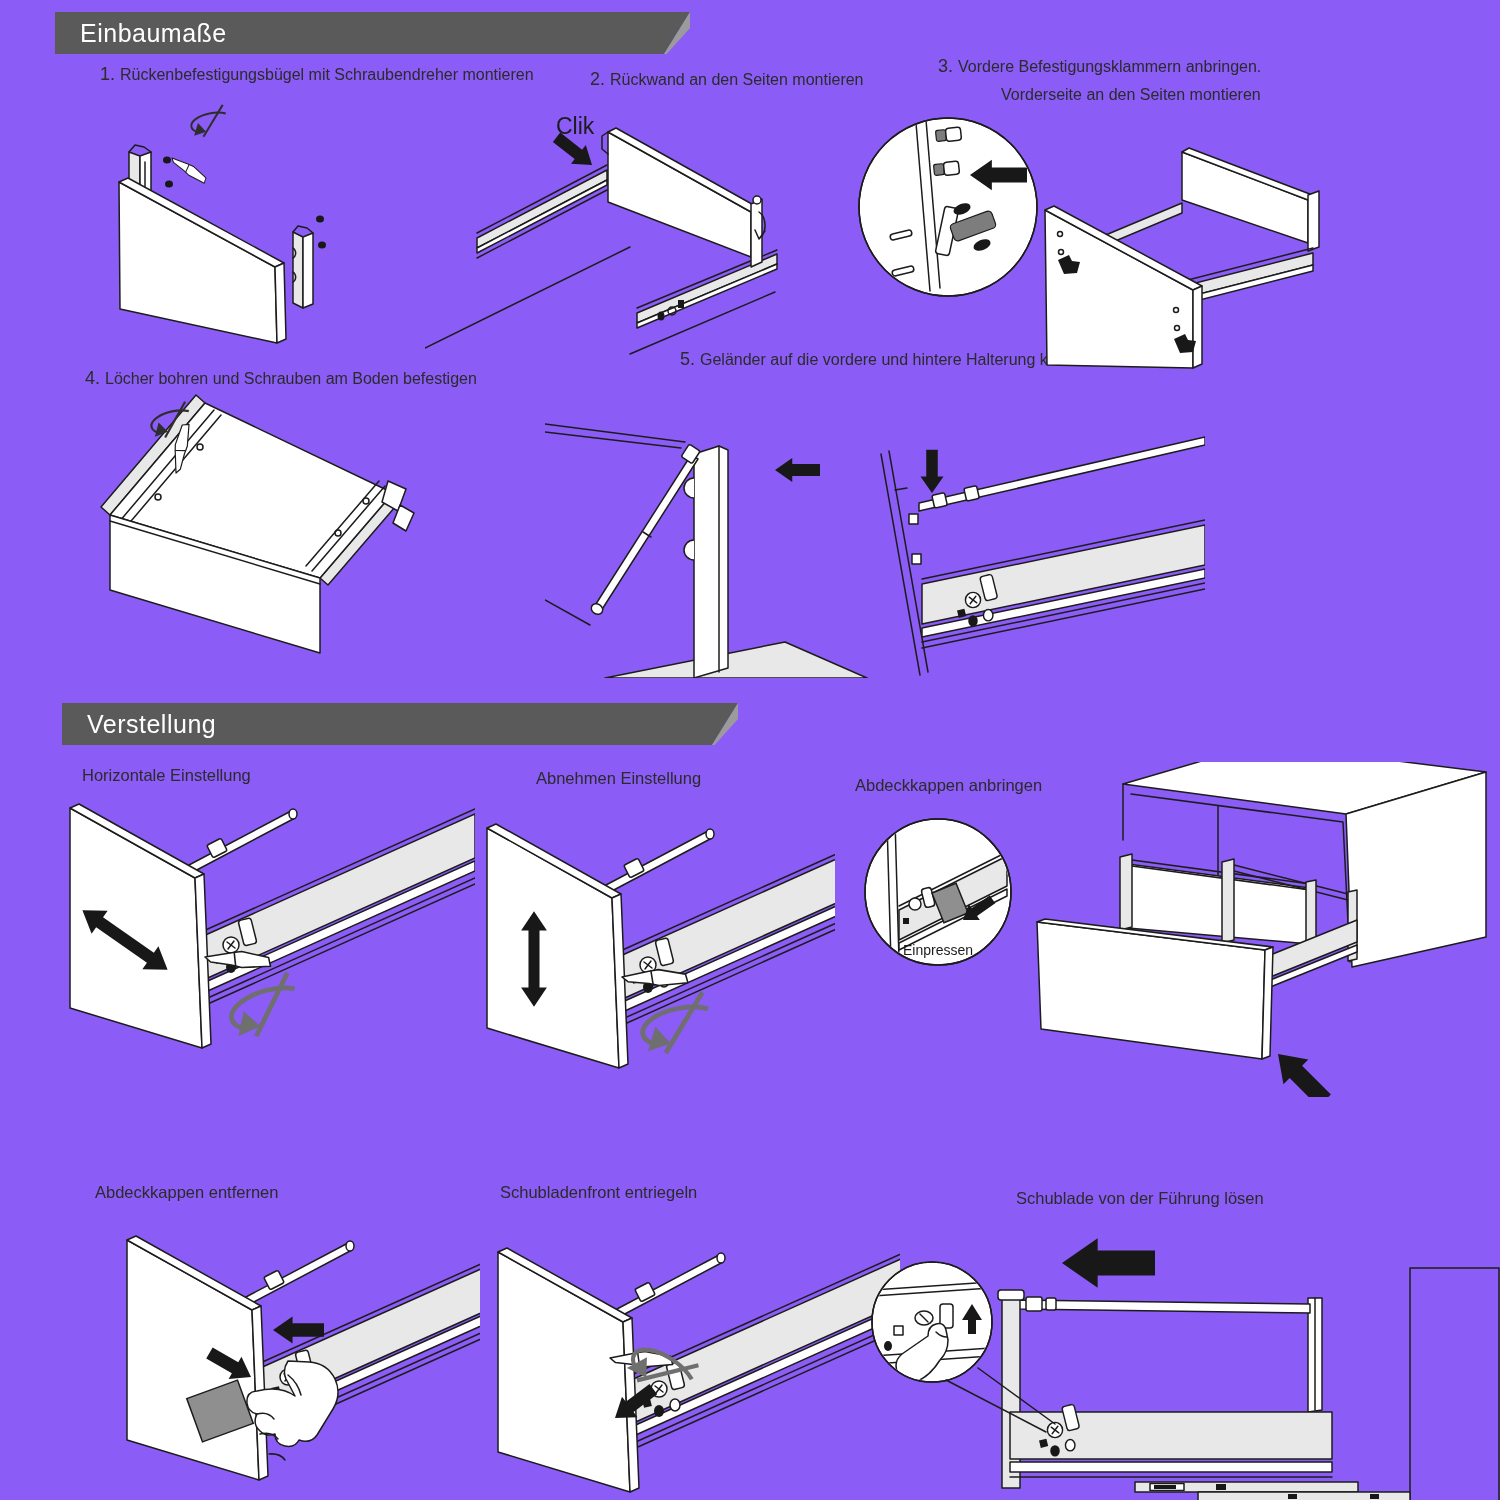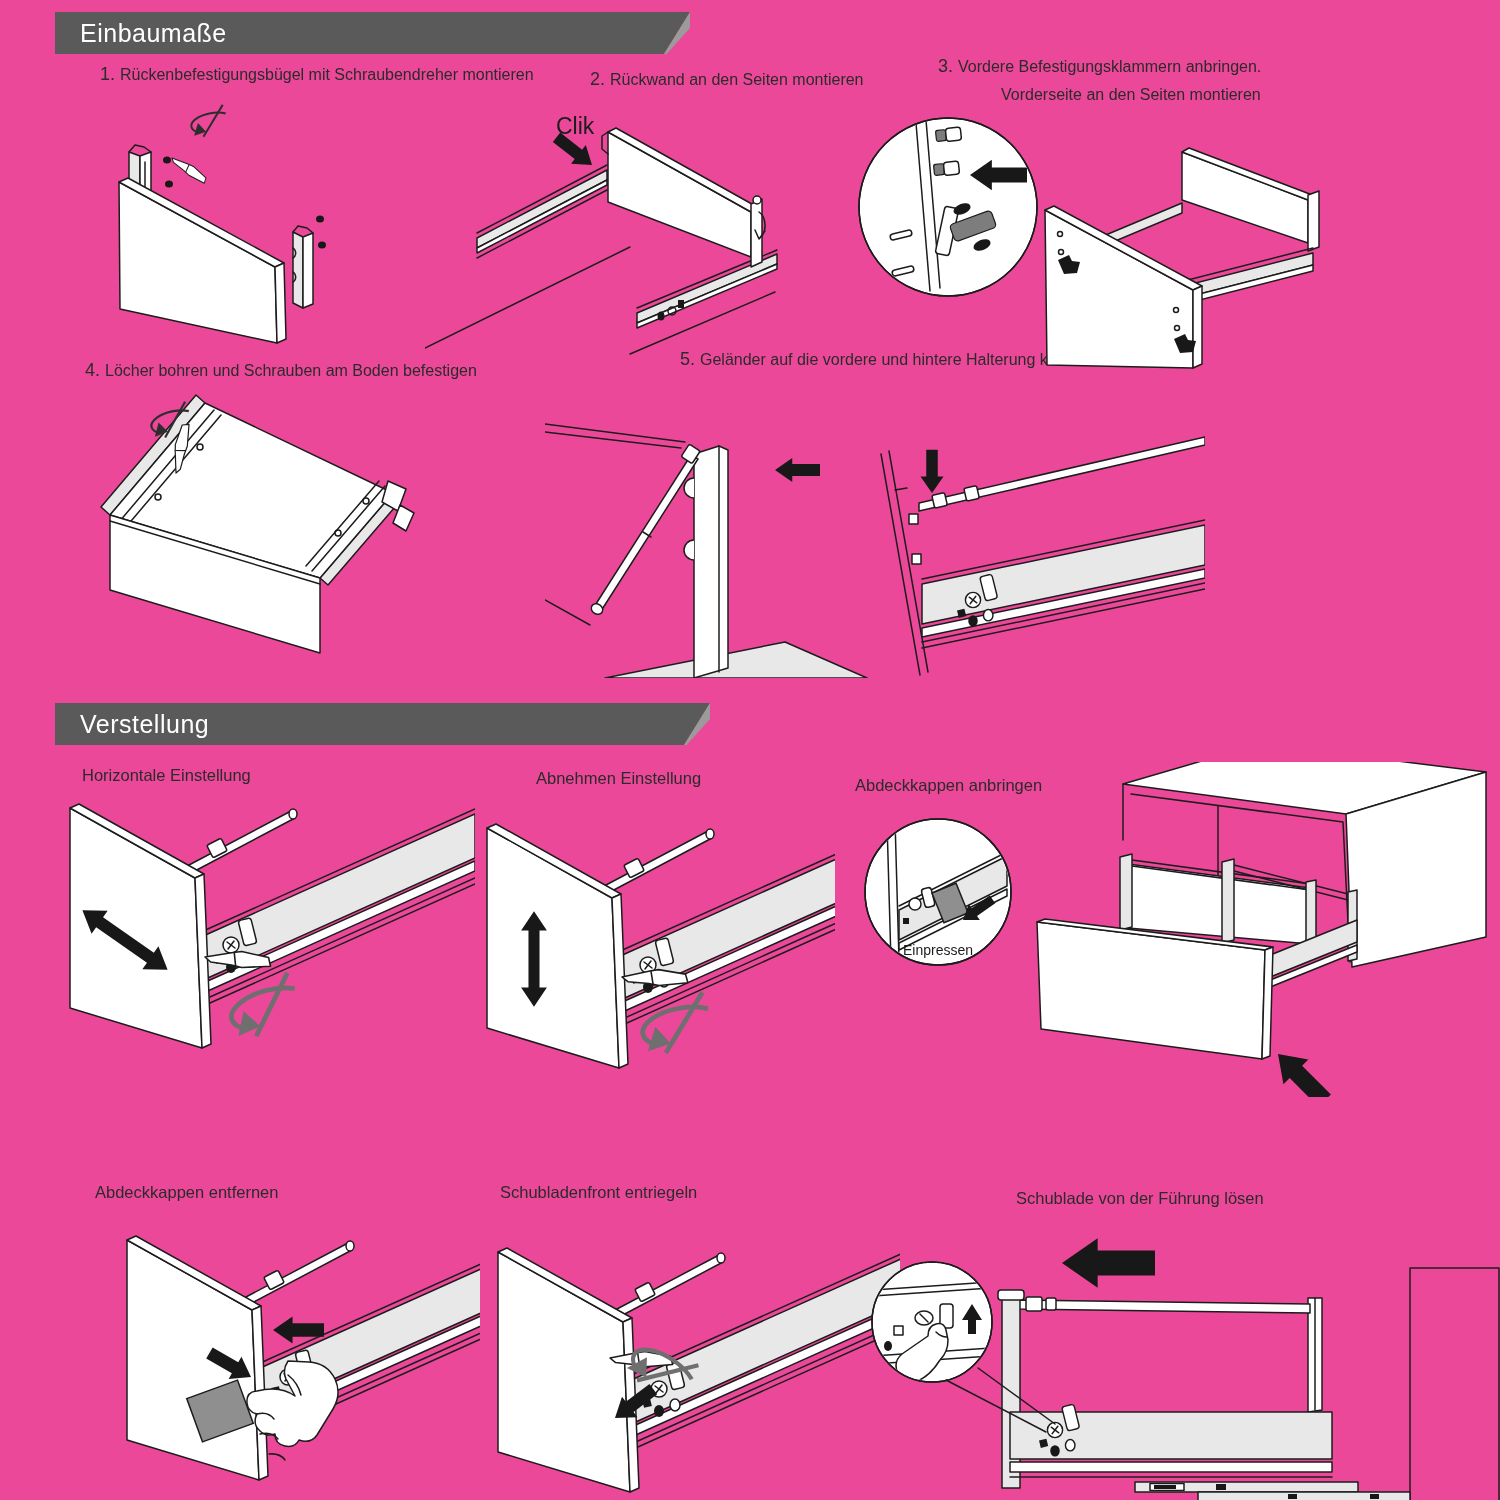--- a/index.html
+++ b/index.html
@@ -1,16 +1,16 @@
 <!DOCTYPE html>
 <html><head>
 <meta charset="utf-8">
 <style>
   html,body{margin:0;padding:0;background:#fff;}
-  .page{position:relative;width:1500px;height:1500px;background:#ec4899;overflow:hidden;
+  .page{position:relative;width:1500px;height:1500px;background:#8b5cf6;overflow:hidden;
         font-family:"Liberation Sans",sans-serif;color:#2b2b2b;}
   .banner{position:absolute;height:42px;}
   .banner-bg{position:absolute;inset:0;background:#5a5a5a;
              clip-path:polygon(0 0,100% 0,calc(100% - 26px) 100%,0 100%);}
   .banner-fold{position:absolute;top:0;right:0;width:26px;height:100%;background:#9b9b9b;
              clip-path:polygon(100% 0,100% 38%,10% 100%,0 100%);}
   .banner-title{position:absolute;left:25px;top:0;line-height:42px;font-size:25px;color:#ffffff;letter-spacing:.5px;}
   .step{position:absolute;font-size:16px;white-space:nowrap;color:#2b2b2b;}
   .step .num{font-size:18px;margin-right:5px;}
   .sublabel{position:absolute;font-size:16.5px;white-space:nowrap;color:#2b2b2b;}
@@ -84,21 +84,21 @@
   </div>
   <div class="step" style="left:590px;top:69px;">
     <span class="num">2.</span><span>Rückwand an den Seiten montieren</span>
   </div>
   <div class="step" style="left:938px;top:56px;">
     <span class="num">3.</span><span>Vordere Befestigungsklammern anbringen.</span>
   </div>
   <div class="step" style="left:960px;top:86px;margin-left:41px;">
     <span>Vorderseite an den Seiten montieren</span>
   </div>
-  <div class="step" style="left:85px;top:360px;">
+  <div class="step" style="left:85px;top:368px;">
     <span class="num">4.</span><span>Löcher bohren und Schrauben am Boden befestigen</span>
   </div>
   <div class="step" style="left:680px;top:349px;">
     <span class="num">5.</span><span>Geländer auf die vordere und hintere Halterung klicken</span>
   </div>
 
   <svg class="ill" style="left:88px;top:96px;" width="280" height="260" viewBox="0 0 280 260">
     <use href="#rot-d" transform="translate(124,26) scale(0.5) rotate(-10)"></use>
     <use href="#sdr" transform="translate(84,62) rotate(38) scale(0.65)"></use>
     <ellipse class="blk2" cx="79" cy="64" rx="4" ry="3.5"></ellipse>
@@ -274,21 +274,21 @@
     <g>
       <line class="ln" x1="47" y1="189" x2="330" y2="130"></line>
       <polygon class="gf" points="47,194 330,135 330,175 47,234"></polygon>
       <polygon class="wf" points="47,238 330,179 330,188 47,247"></polygon>
       <line class="ln" x1="47" y1="252" x2="330" y2="193"></line>
       <line class="ln" x1="47" y1="258" x2="330" y2="199"></line>
       <use href="#rail-det" transform="translate(98,210) scale(0.95)"></use>
     </g>
   </svg>
 
-  <div class="banner" style="left:55px;top:703px;width:655px;">
+  <div class="banner" style="left:62px;top:703px;width:655px;padding-left:21px;">
     <div class="banner-bg"></div>
     <div class="banner-fold"></div>
     <span class="banner-title">Verstellung</span>
   </div>
 
   <div class="sublabel" style="left:82px;top:766px;">Horizontale Einstellung</div>
   <div class="sublabel" style="left:536px;top:769px;">Abnehmen Einstellung</div>
   <div class="sublabel" style="left:855px;top:776px;">Abdeckkappen anbringen</div>
 
   <svg class="ill" style="left:55px;top:795px;" width="420" height="292" viewBox="0 0 420 292">

